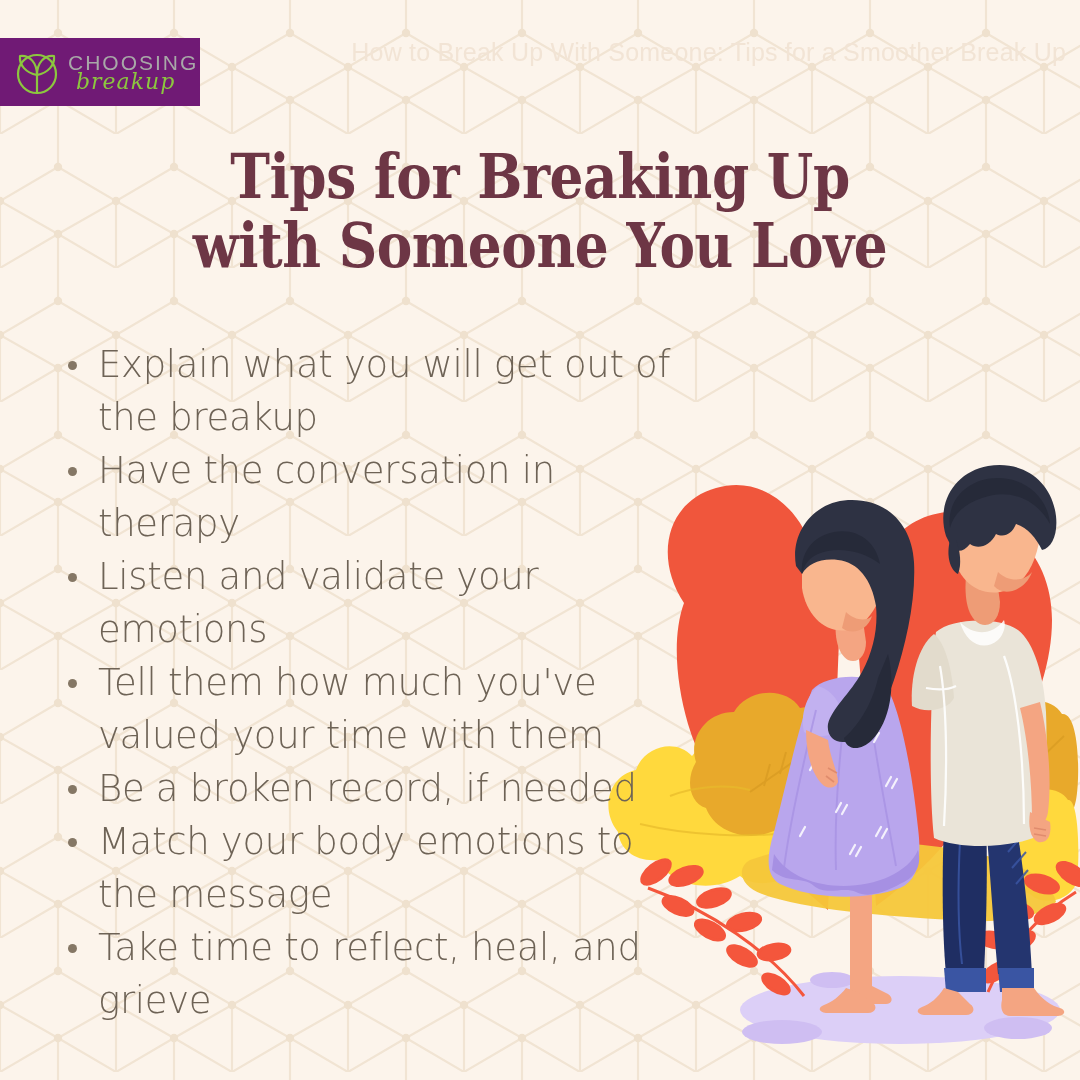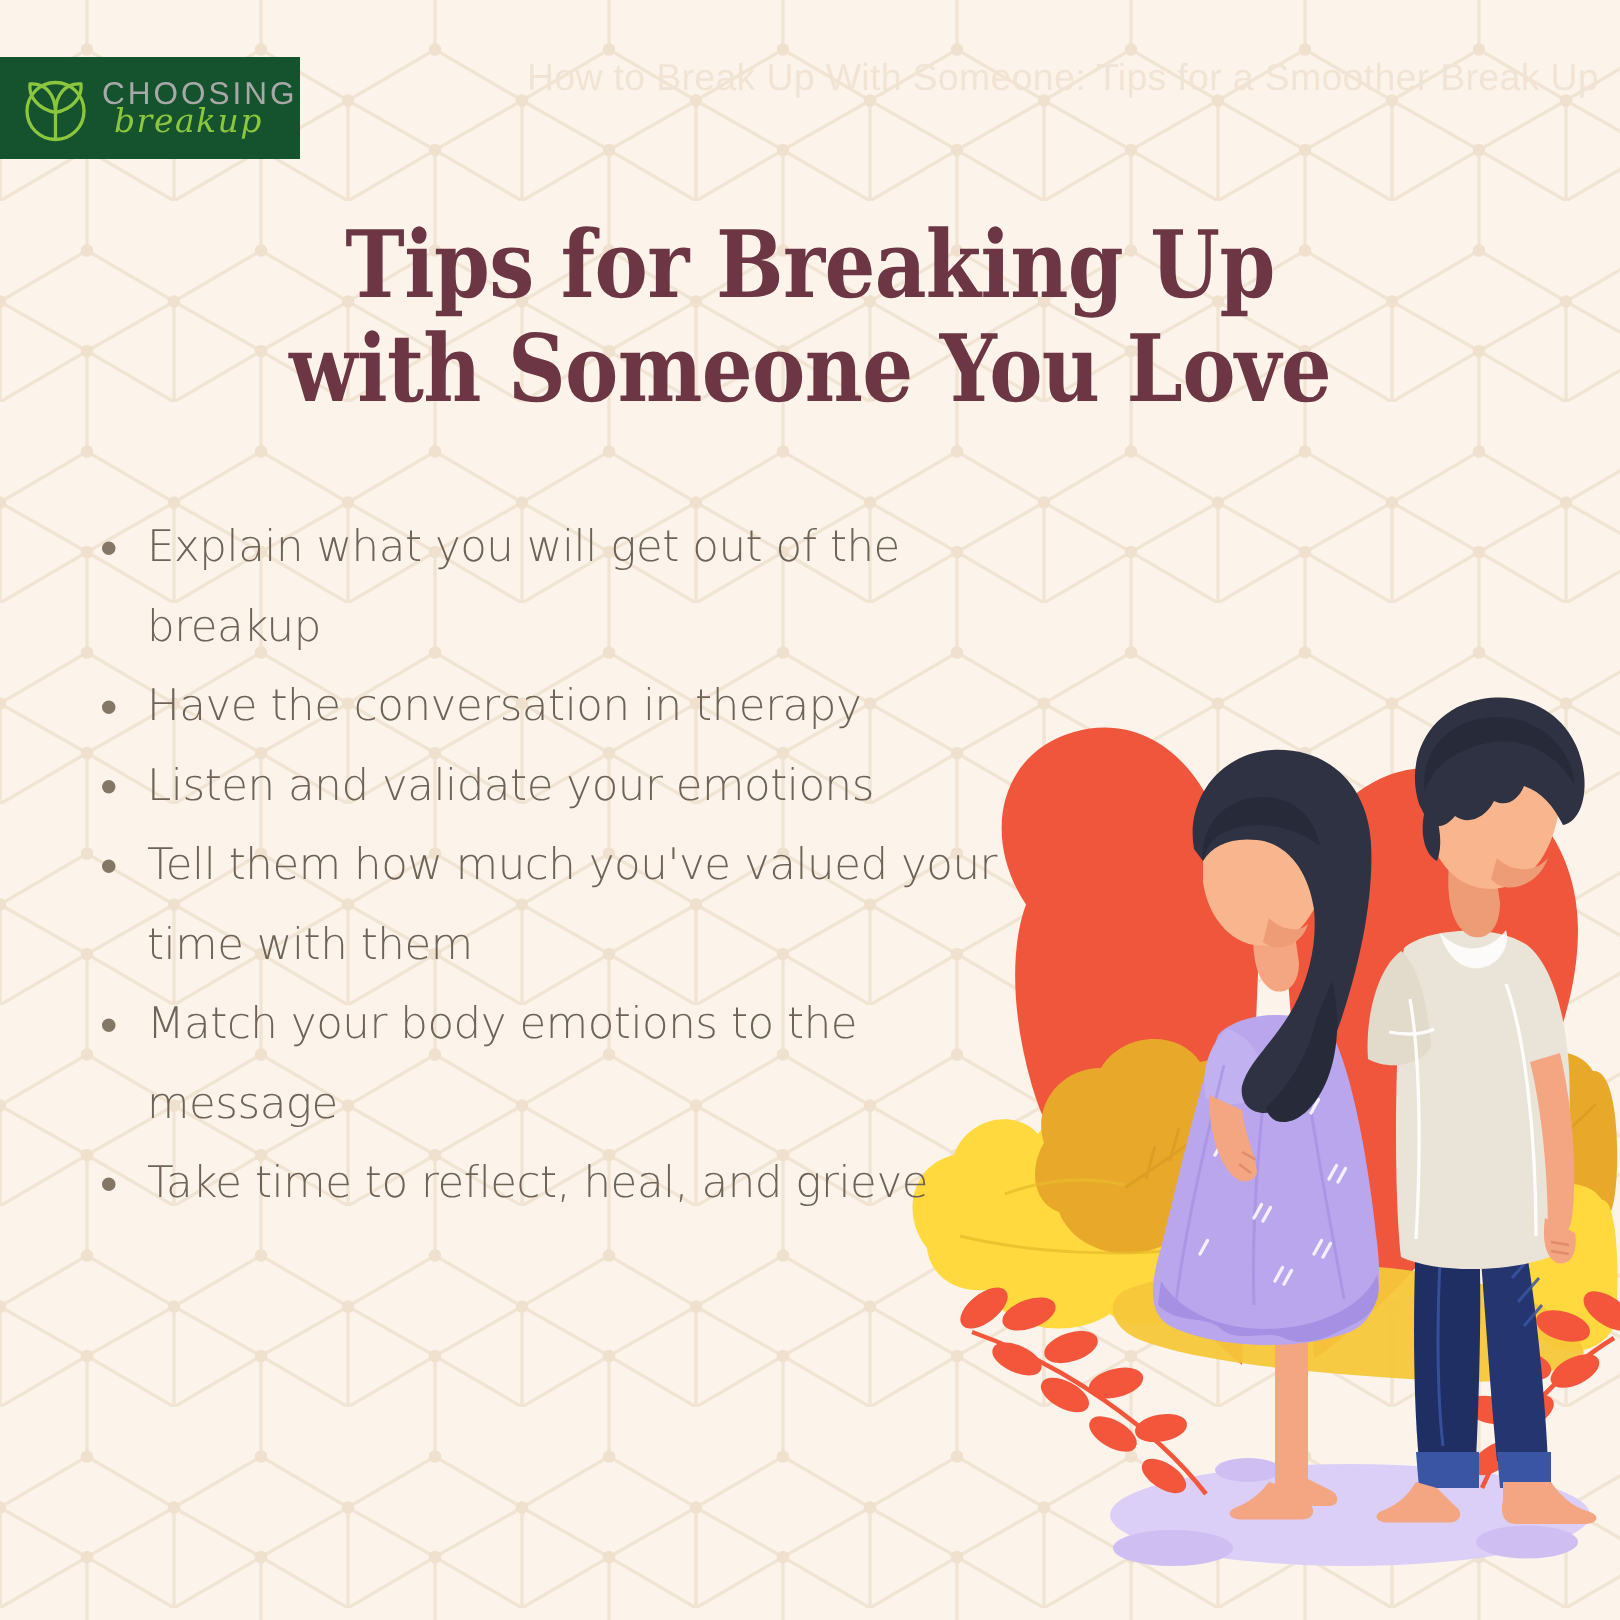--- a/index.html
+++ b/index.html
@@ -23,21 +23,21 @@
     position:absolute; inset:0;
     z-index:0;
     pointer-events:none;
   }
 
   
   #logo-box {
     position:absolute;
     left:0; top:38px;
     width:200px; height:68px;
-    background:#14532d;
+    background:#701a75;
     z-index:5;
     display:flex;
     align-items:center;
   }
   #logo-mark {
     width:50px; height:50px;
     margin-left:12px;
     flex:0 0 auto;
   }
   #logo-words {
@@ -100,21 +100,21 @@
     width:640px;
     z-index:4;
     list-style:none;
   }
   #tips-list li {
     position:relative;
     padding-left:38px;
     color:#6E6356;
     font-family:"DejaVu Sans", sans-serif;
     font-weight:300;
-    font-size:29px;
+    font-size:37px;
     line-height:53px;
     letter-spacing:-0.3px;
   }
   #tips-list li::before {
     content:"";
     position:absolute;
     left:8px; top:23px;
     width:9px; height:9px;
     border-radius:50%;
     background:#857765;
@@ -477,17 +477,18 @@
   <h1 id="main-title">
     <span class="tline">Tips for Breaking Up</span>
     <span class="tline">with Someone You Love</span>
   </h1>
 
   <ul id="tips-list">
     <li>Explain what you will get out of the breakup</li>
     <li>Have the conversation in therapy</li>
     <li>Listen and validate your emotions</li>
     <li>Tell them how much you've valued your time with them</li>
+    <li>Be a broken record, if needed</li>
     <li>Match your body emotions to the message</li>
     <li>Take time to reflect, heal, and grieve</li>
   </ul>
 
 </div>
 
 </body></html>

